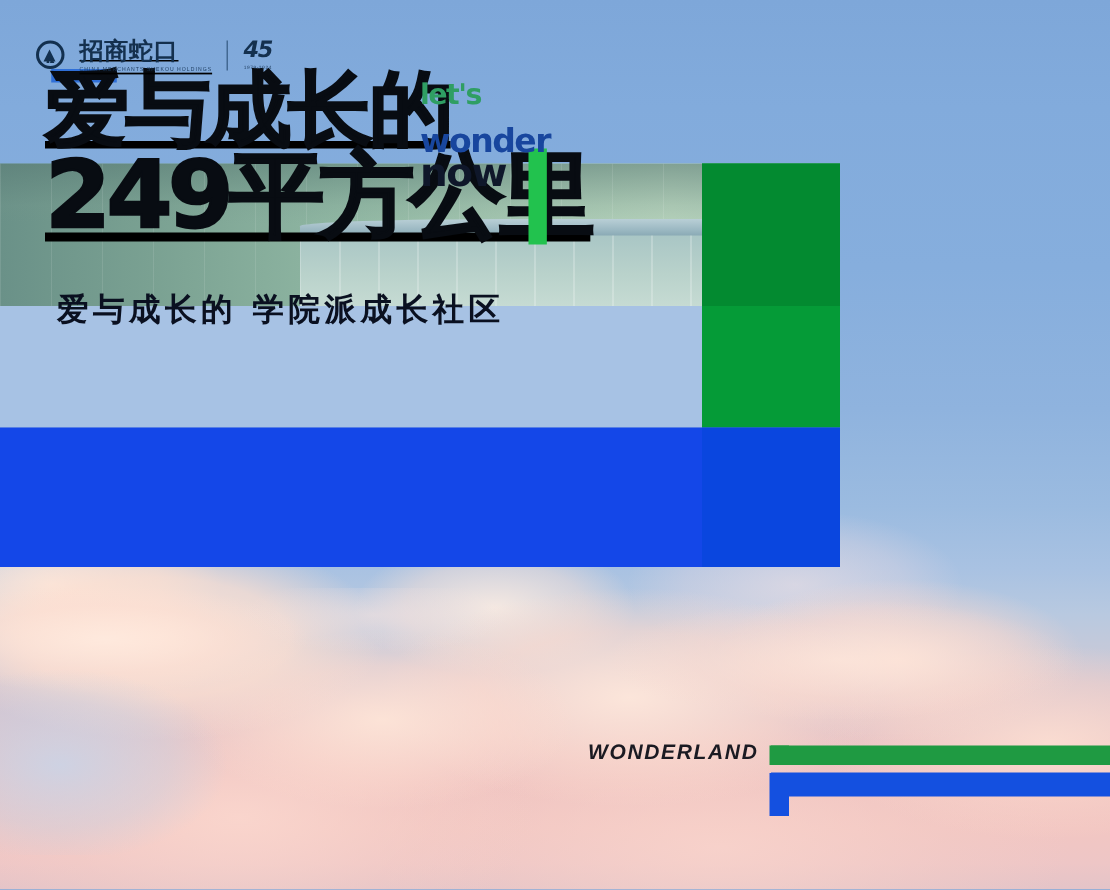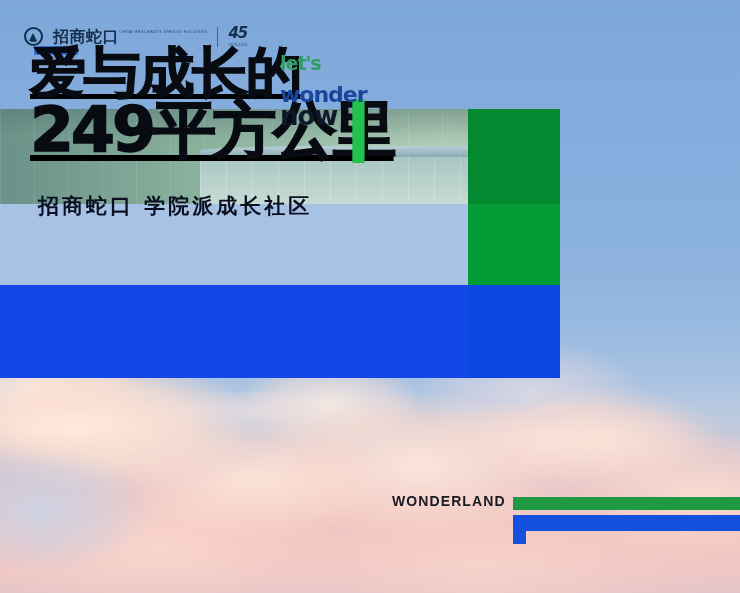--- a/index.html
+++ b/index.html
@@ -78,21 +78,21 @@
     width:0; height:0;
     border-left:4.2px solid transparent;
     border-right:4.2px solid transparent;
     border-bottom:8px solid #13304f;
   }
   .cm-mark::after {
     content:""; position:absolute; left:4.5px; top:9px;
     width:6px; height:4px; background:#13304f;
     clip-path:polygon(0 100%,22% 0,44% 100%,66% 0,100% 100%);
   }
-  .cm-text { display:flex; flex-direction:row; line-height:1; }
+  .cm-text { display:flex; flex-direction:column; line-height:1;text-decoration:underline; }
   .cm-cn {
     font-size:16px; font-weight:bold; color:#14304e;
     letter-spacing:.5px; font-family:"DejaVu Sans", sans-serif;
   }
   .cm-en {
     font-size:3.4px; color:#1b3a5c; letter-spacing:.7px;
     margin-top:2.5px; white-space:nowrap; transform:scaleY(1.15);
     transform-origin:left top;
   }
   .logo-divider { width:1px; height:20px; background:#20456b; opacity:.65; }
@@ -203,21 +203,21 @@
     font-family:"DejaVu Sans", sans-serif;
     font-size:21px; font-weight:bold; color:#0a1020;
     letter-spacing:3px;
   }
 
   
   .brand {
     position:absolute; left:392px; top:494px; z-index:8;
     display:flex; align-items:flex-start;
   }
-  .brand-text { display:flex; flex-direction:row; }
+  .brand-text { display:flex; flex-direction:row;font-style:italic; }
   .brand-en {
     font-size:14px; font-weight:bold; color:#1a1a22;
     letter-spacing:1.1px; line-height:1;
     font-family:"Liberation Sans", sans-serif;
   }
   .brand-cn {
     font-size:27px; font-weight:bold; color:#15151c;
     letter-spacing:1px; line-height:1.05; margin-top:3px;
     font-family:"DejaVu Sans", sans-serif;
   }
@@ -283,21 +283,21 @@
       <span class="hl-accent-green"></span>
     </div>
   </div>
 
   <div class="wonder">
     <div class="w-lets">let's</div>
     <div class="w-wonder">wonder</div>
     <div class="w-now">now</div>
   </div>
 
-  <div class="subtitle">招商蛇口 学院派成长社区</div>
+  <div class="subtitle">爱与成长的 学院派成长社区</div>
 
   <div class="brand">
     <div class="brand-text">
       <span class="brand-en">WONDERLAND</span>
     </div>
     <div class="brand-bars">
       <div class="bar-green"></div>
       <div class="bar-blue"></div>
     </div>
   </div>

